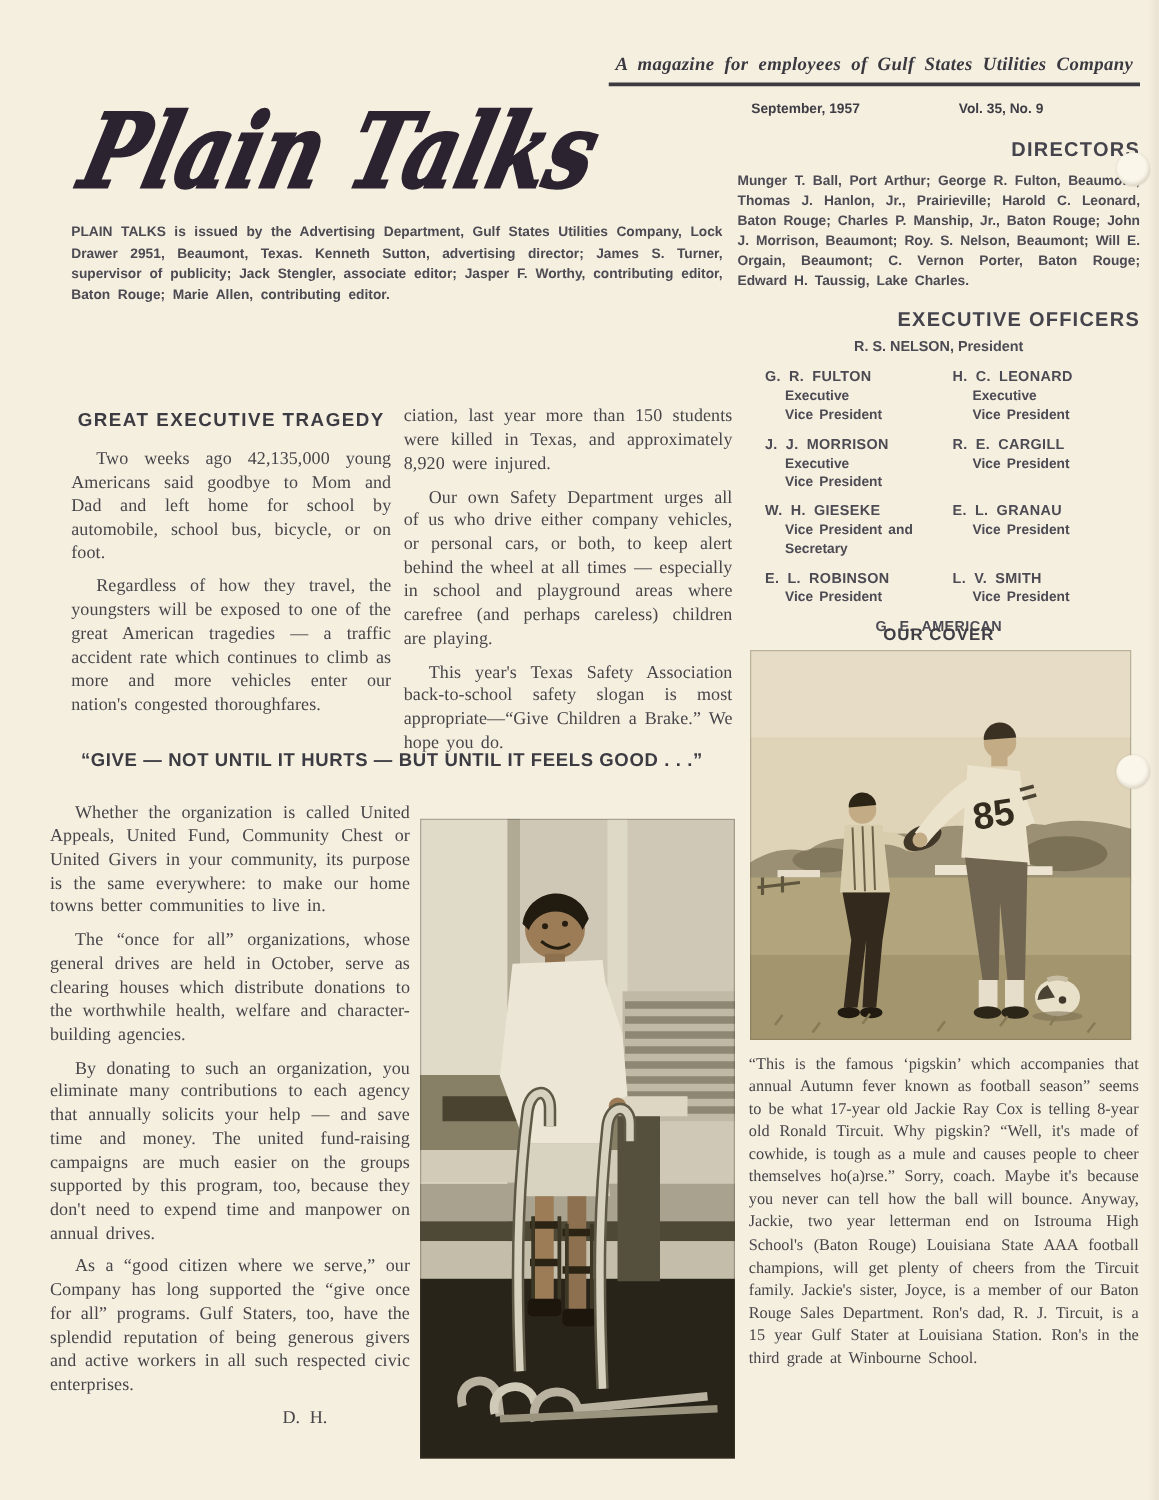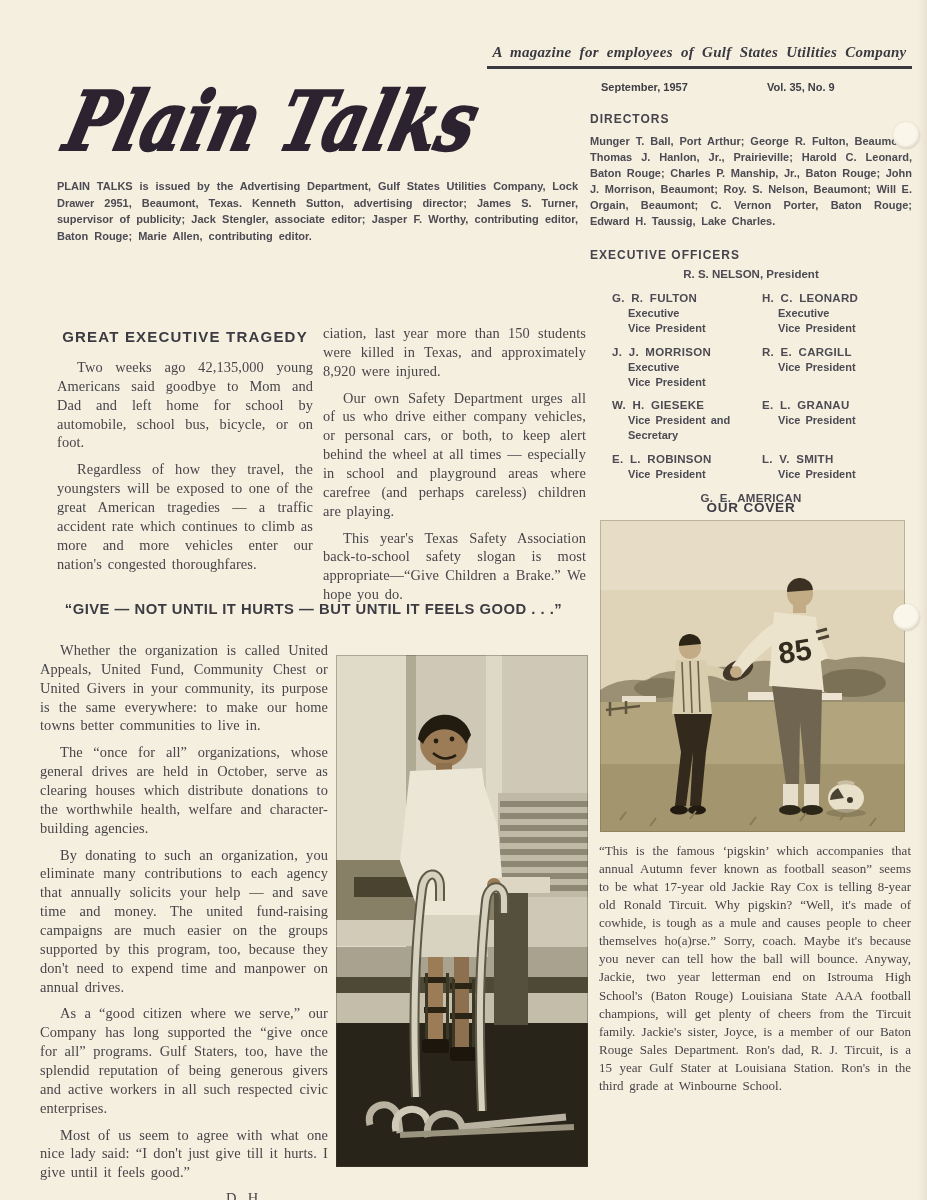--- a/index.html
+++ b/index.html
@@ -30,21 +30,21 @@
   .masthead{
     position:absolute;left:57px;top:178px;width:521px;margin:0;
     font-family:"Liberation Sans","DejaVu Sans",sans-serif;
     font-weight:bold;font-size:11px;line-height:1.5;text-align:justify;
     word-spacing:3px;color:#4c4a52;
   }
 
   
   .col-head{
     font-family:"Liberation Sans","DejaVu Sans",sans-serif;
-    font-weight:bold;font-size:12px;letter-spacing:1px;text-align:left;
+    font-weight:bold;font-size:16px;letter-spacing:1px;text-align:right;
     color:#45434b;margin:0 0 8px 0;
   }
   .directors{position:absolute;left:590px;top:112px;width:322px;}
   .directors p{
     margin:0;font-family:"Liberation Sans","DejaVu Sans",sans-serif;
     font-weight:bold;font-size:11px;line-height:1.45;text-align:justify;
     word-spacing:2.5px;color:#4c4a52;
   }
   .execs{position:absolute;left:590px;top:248px;width:322px;
     font-family:"Liberation Sans","DejaVu Sans",sans-serif;font-weight:bold;color:#4c4a52;}
@@ -207,21 +207,20 @@
     <p>Our own Safety Department urges all of us who drive either company vehicles, or personal cars, or both, to keep alert behind the wheel at all times — especially in school and playground areas where carefree (and perhaps careless) children are playing.</p>
     <p>This year's Texas Safety Association back-to-school safety slogan is most appropriate—“Give Children a Brake.” We hope you do.</p>
   </div>
 
   <h2 class="a2-title">“GIVE — NOT UNTIL IT HURTS — BUT UNTIL IT FEELS GOOD . . .”</h2>
   <div class="a2col body-col">
     <p>Whether the organization is called United Appeals, United Fund, Community Chest or United Givers in your community, its purpose is the same everywhere: to make our home towns better communities to live in.</p>
     <p>The “once for all” organizations, whose general drives are held in October, serve as clearing houses which distribute donations to the worthwhile health, welfare and character-building agencies.</p>
     <p>By donating to such an organization, you eliminate many contributions to each agency that annually solicits your help — and save time and money. The united fund-raising campaigns are much easier on the groups supported by this program, too, because they don't need to expend time and manpower on annual drives.</p>
     <p>As a “good citizen where we serve,” our Company has long supported the “give once for all” programs. Gulf Staters, too, have the splendid reputation of being generous givers and active workers in all such respected civic enterprises.</p>
-    <p>Most of us seem to agree with what one nice lady said: “I don't just give till it hurts. I give until it feels good.”</p>
     <div class="byline">D. H.</div>
   </div>
 
   <svg class="article-photo" viewBox="0 0 252 512" aria-hidden="true">
     <rect x="0" y="0" width="252" height="512" fill="#cfc8b6"></rect>
     <rect x="0" y="0" width="70" height="365" fill="#e0dac9"></rect>
     <rect x="70" y="0" width="10" height="365" fill="#b0a994"></rect>
     <rect x="150" y="0" width="16" height="225" fill="#ded8c6"></rect>
 
     <rect x="162" y="138" width="90" height="104" fill="#c0b9a5"></rect>

